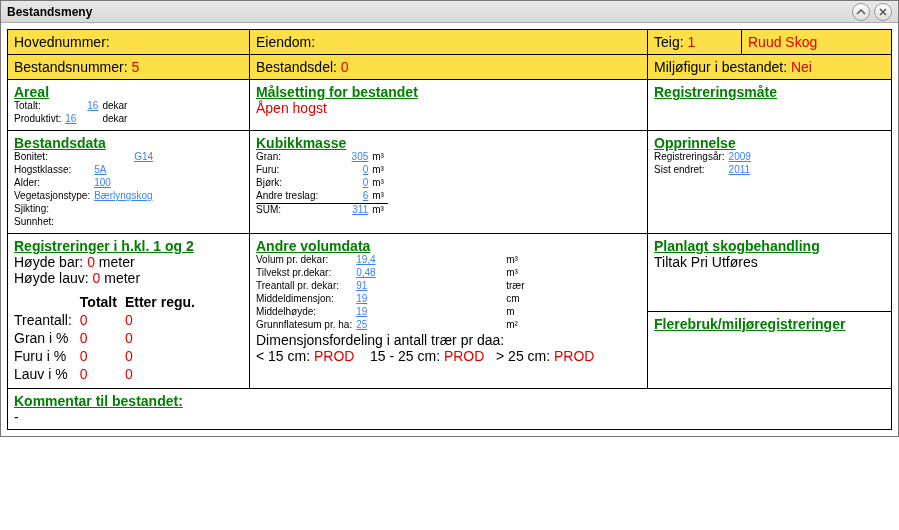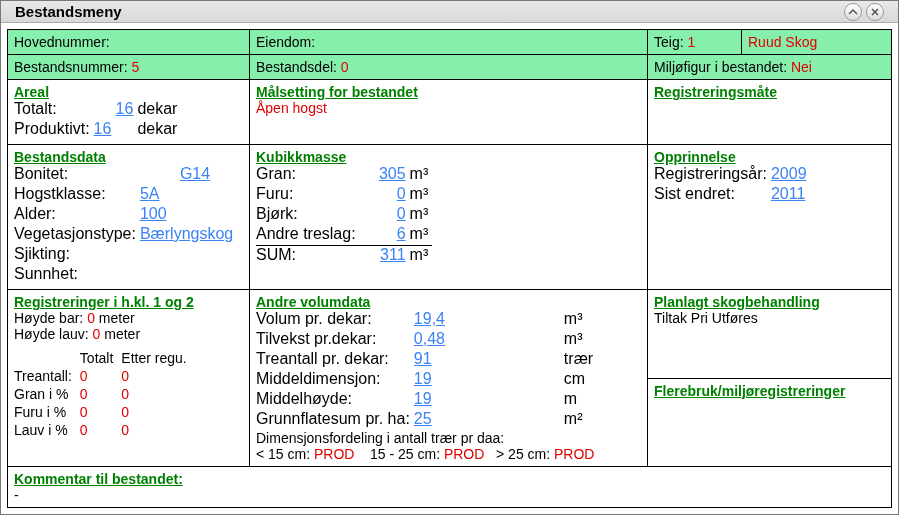--- a/index.html
+++ b/index.html
@@ -2,53 +2,53 @@
 <html><head>
 <meta charset="utf-8">
 <style>
   * { box-sizing: border-box; }
   html, body { margin:0; padding:0; font-family: Arial, Helvetica, sans-serif; font-size:14px; }
   body { background:#fff; width:899px; }
   .window { width:899px; border:1px solid #777; background:#fff; }
   .titlebar {
     height:22px; background:linear-gradient(#e8e8e8,#d8d8d8);
     border-bottom:1px solid #aaa; display:flex; align-items:center;
-    padding:0 14px; font-weight:bold; font-size:15px;
+    padding:0 6px; font-weight:bold; font-size:12px;
   }
   .titlebar .spacer { flex:1; }
   .titlebar .tb-btn {
     width:18px; height:18px; border:1px solid #999; border-radius:9px;
     background:linear-gradient(#fff,#ddd); margin-left:4px;
     display:flex; align-items:center; justify-content:center;
     font-size:11px; color:#555;
   }
   .content { padding:6px; }
   .panel { border:1px solid #000; }
   .header-row { display:flex; }
   .hcell {
-    background:#86efac; padding:4px 6px;
+    background:#fde047; padding:4px 6px;
     border-right:1px solid #000; border-bottom:1px solid #000;
   }
   .hcell:last-child { border-right:none; }
   .hrow2 .hcell { border-bottom:1px solid #000; }
   .k { color:#000; }
   .g { color:#008000; font-weight:bold; text-decoration:underline; }
   .r { color:#e00000; }
   .body-row { display:flex; }
   .bcell {
     padding:4px 6px; border-right:1px solid #000; border-bottom:1px solid #000;
   }
   .bcell:last-child { border-right:none; }
-  table.kv { border-collapse:collapse; font-size:16px; }
+  table.kv { border-collapse:collapse; font-size:10px; }
   table.kv td { padding:0 4px 2px 0; vertical-align:top; }
   table.kv td.lbl { color:#000; }
   table.kv td.val { color:#3b82f6;text-decoration:underline; }
   table.kv td.unit { color:#000; }
   table.mini { border-collapse:collapse; font-size:14px; }
-  table.mini th { font-weight:normal; text-align:right; padding:0 8px 2px 0; }
+  table.mini th { font-weight:bold; text-align:right; padding:0 8px 2px 0; }
   table.mini td { padding:0 8px 2px 0; }
   .sum-row td { border-top:1px solid #000; padding-top:2px; }
   .footer { padding:4px 6px; }
   svg.icon { display:block; }
 </style>
 </head>
 <body>
 
 <div class="window">
   <div class="titlebar">

